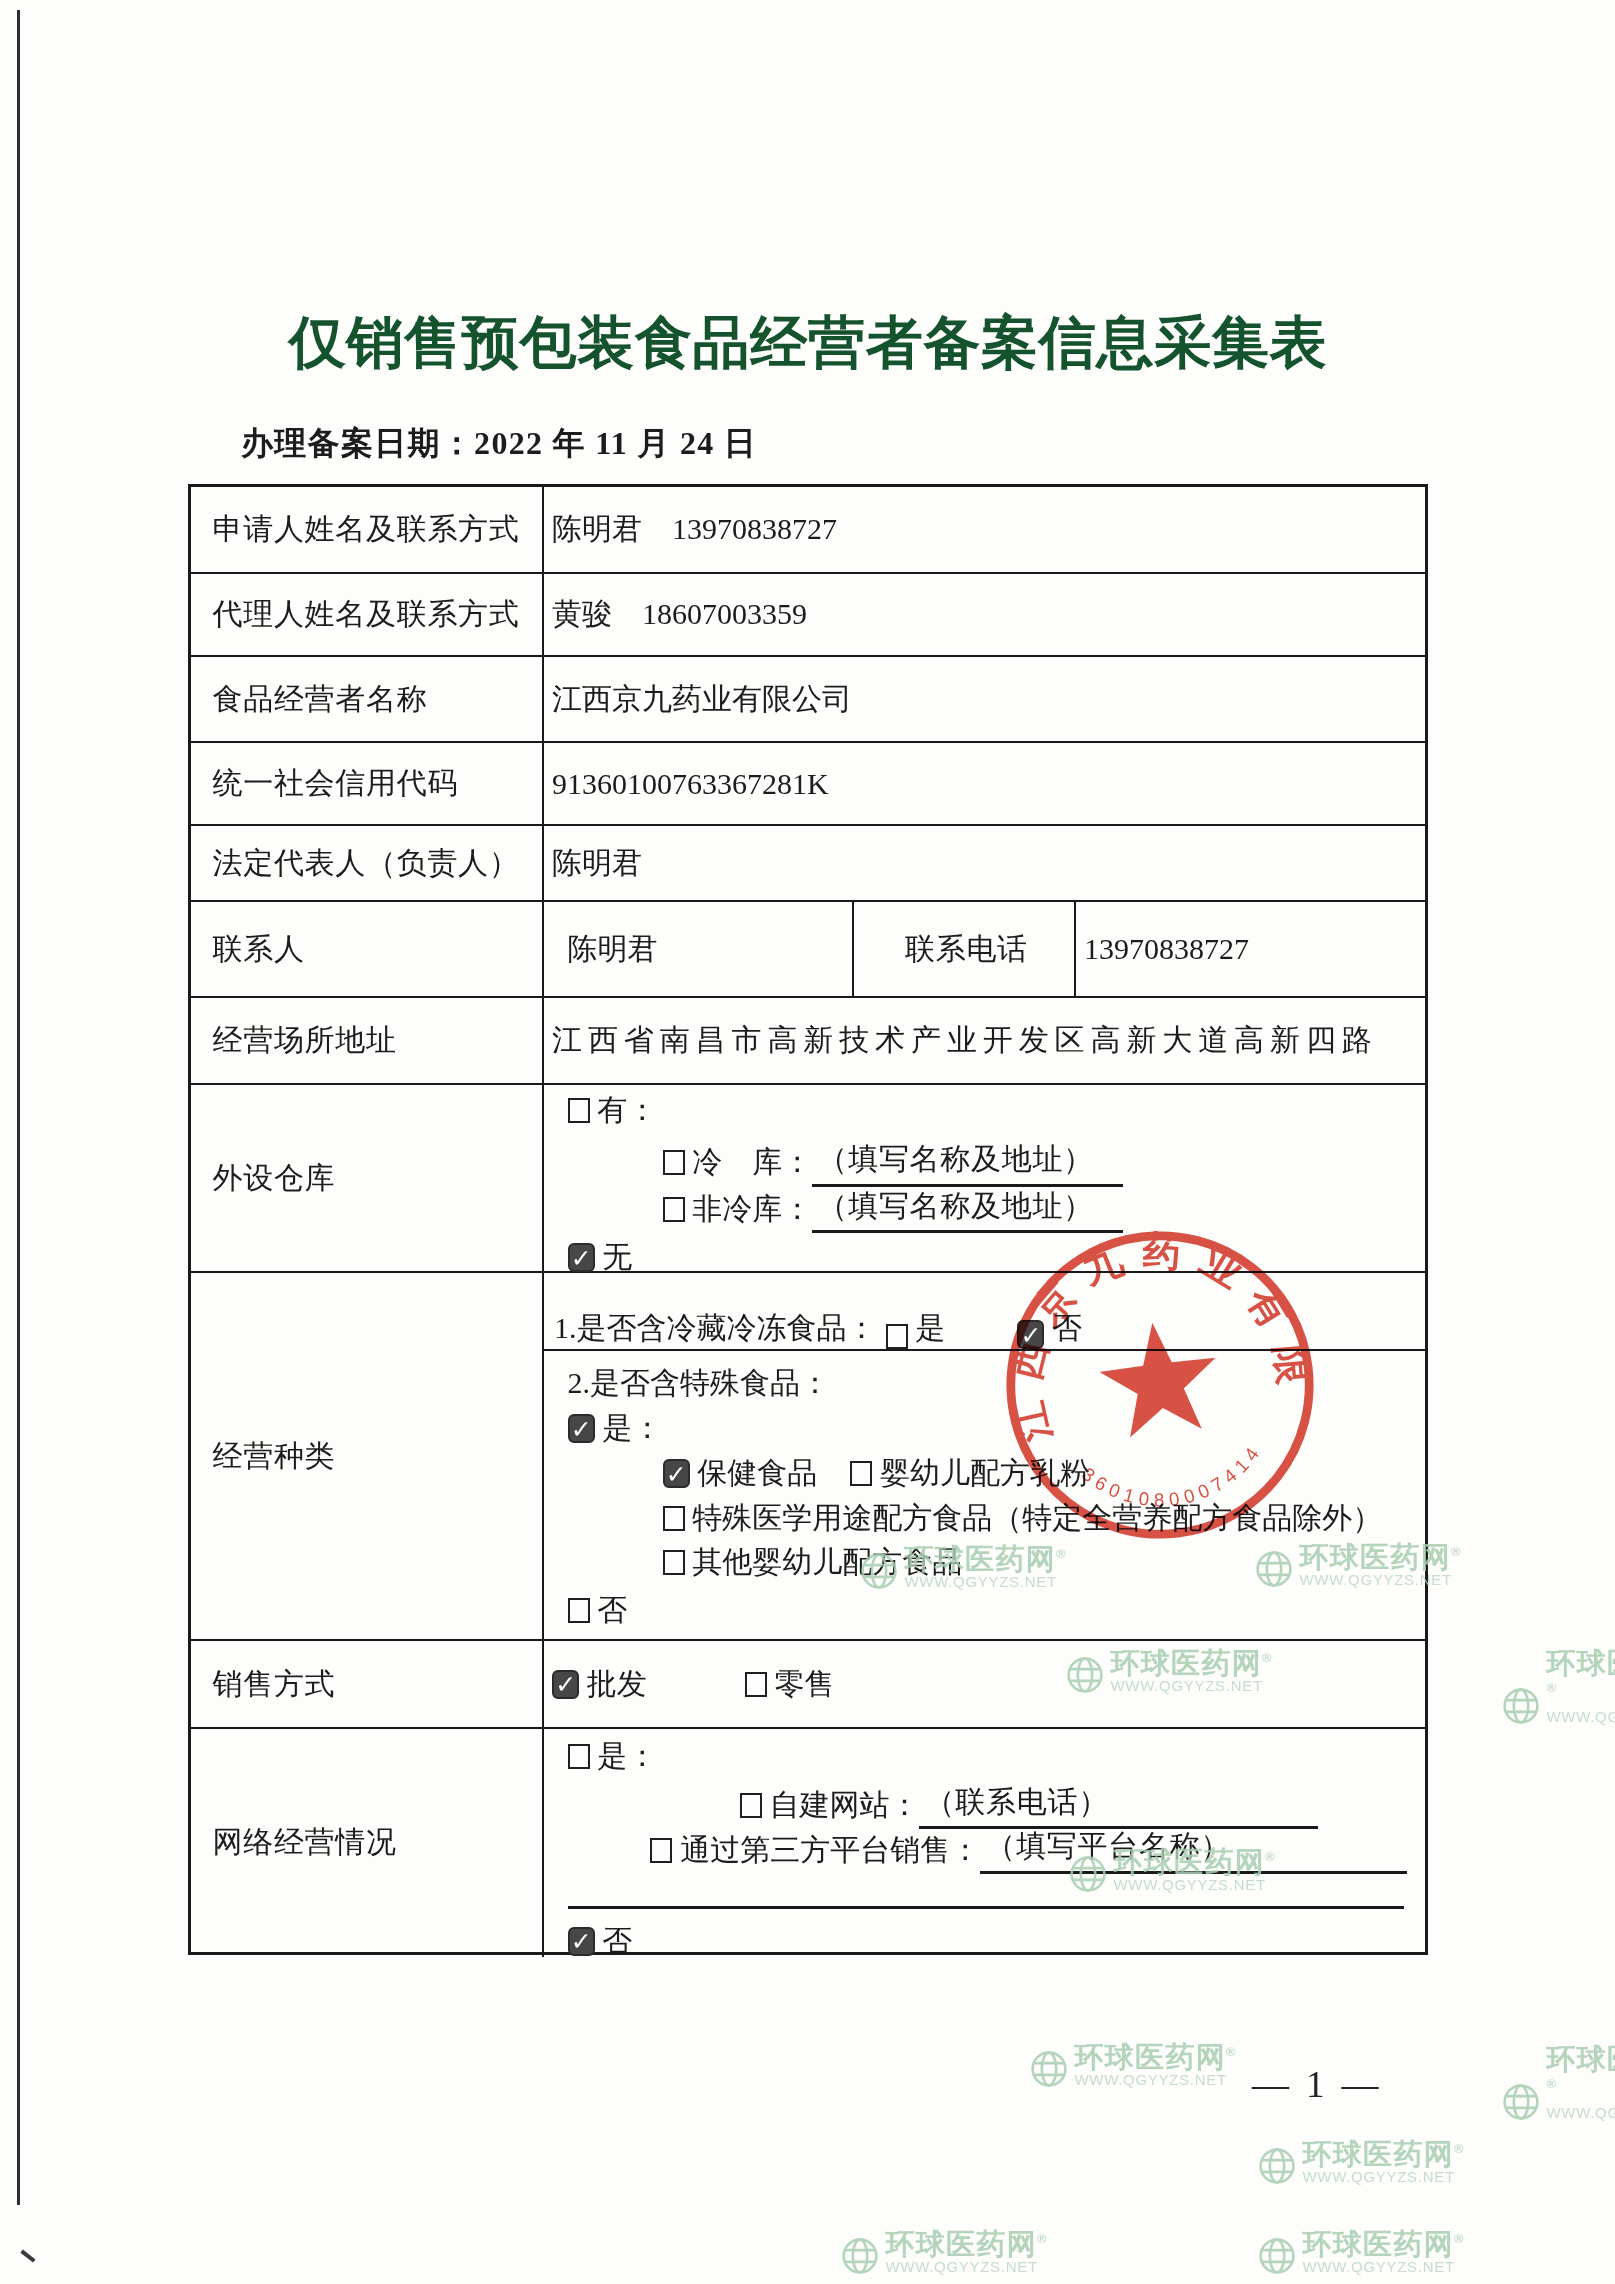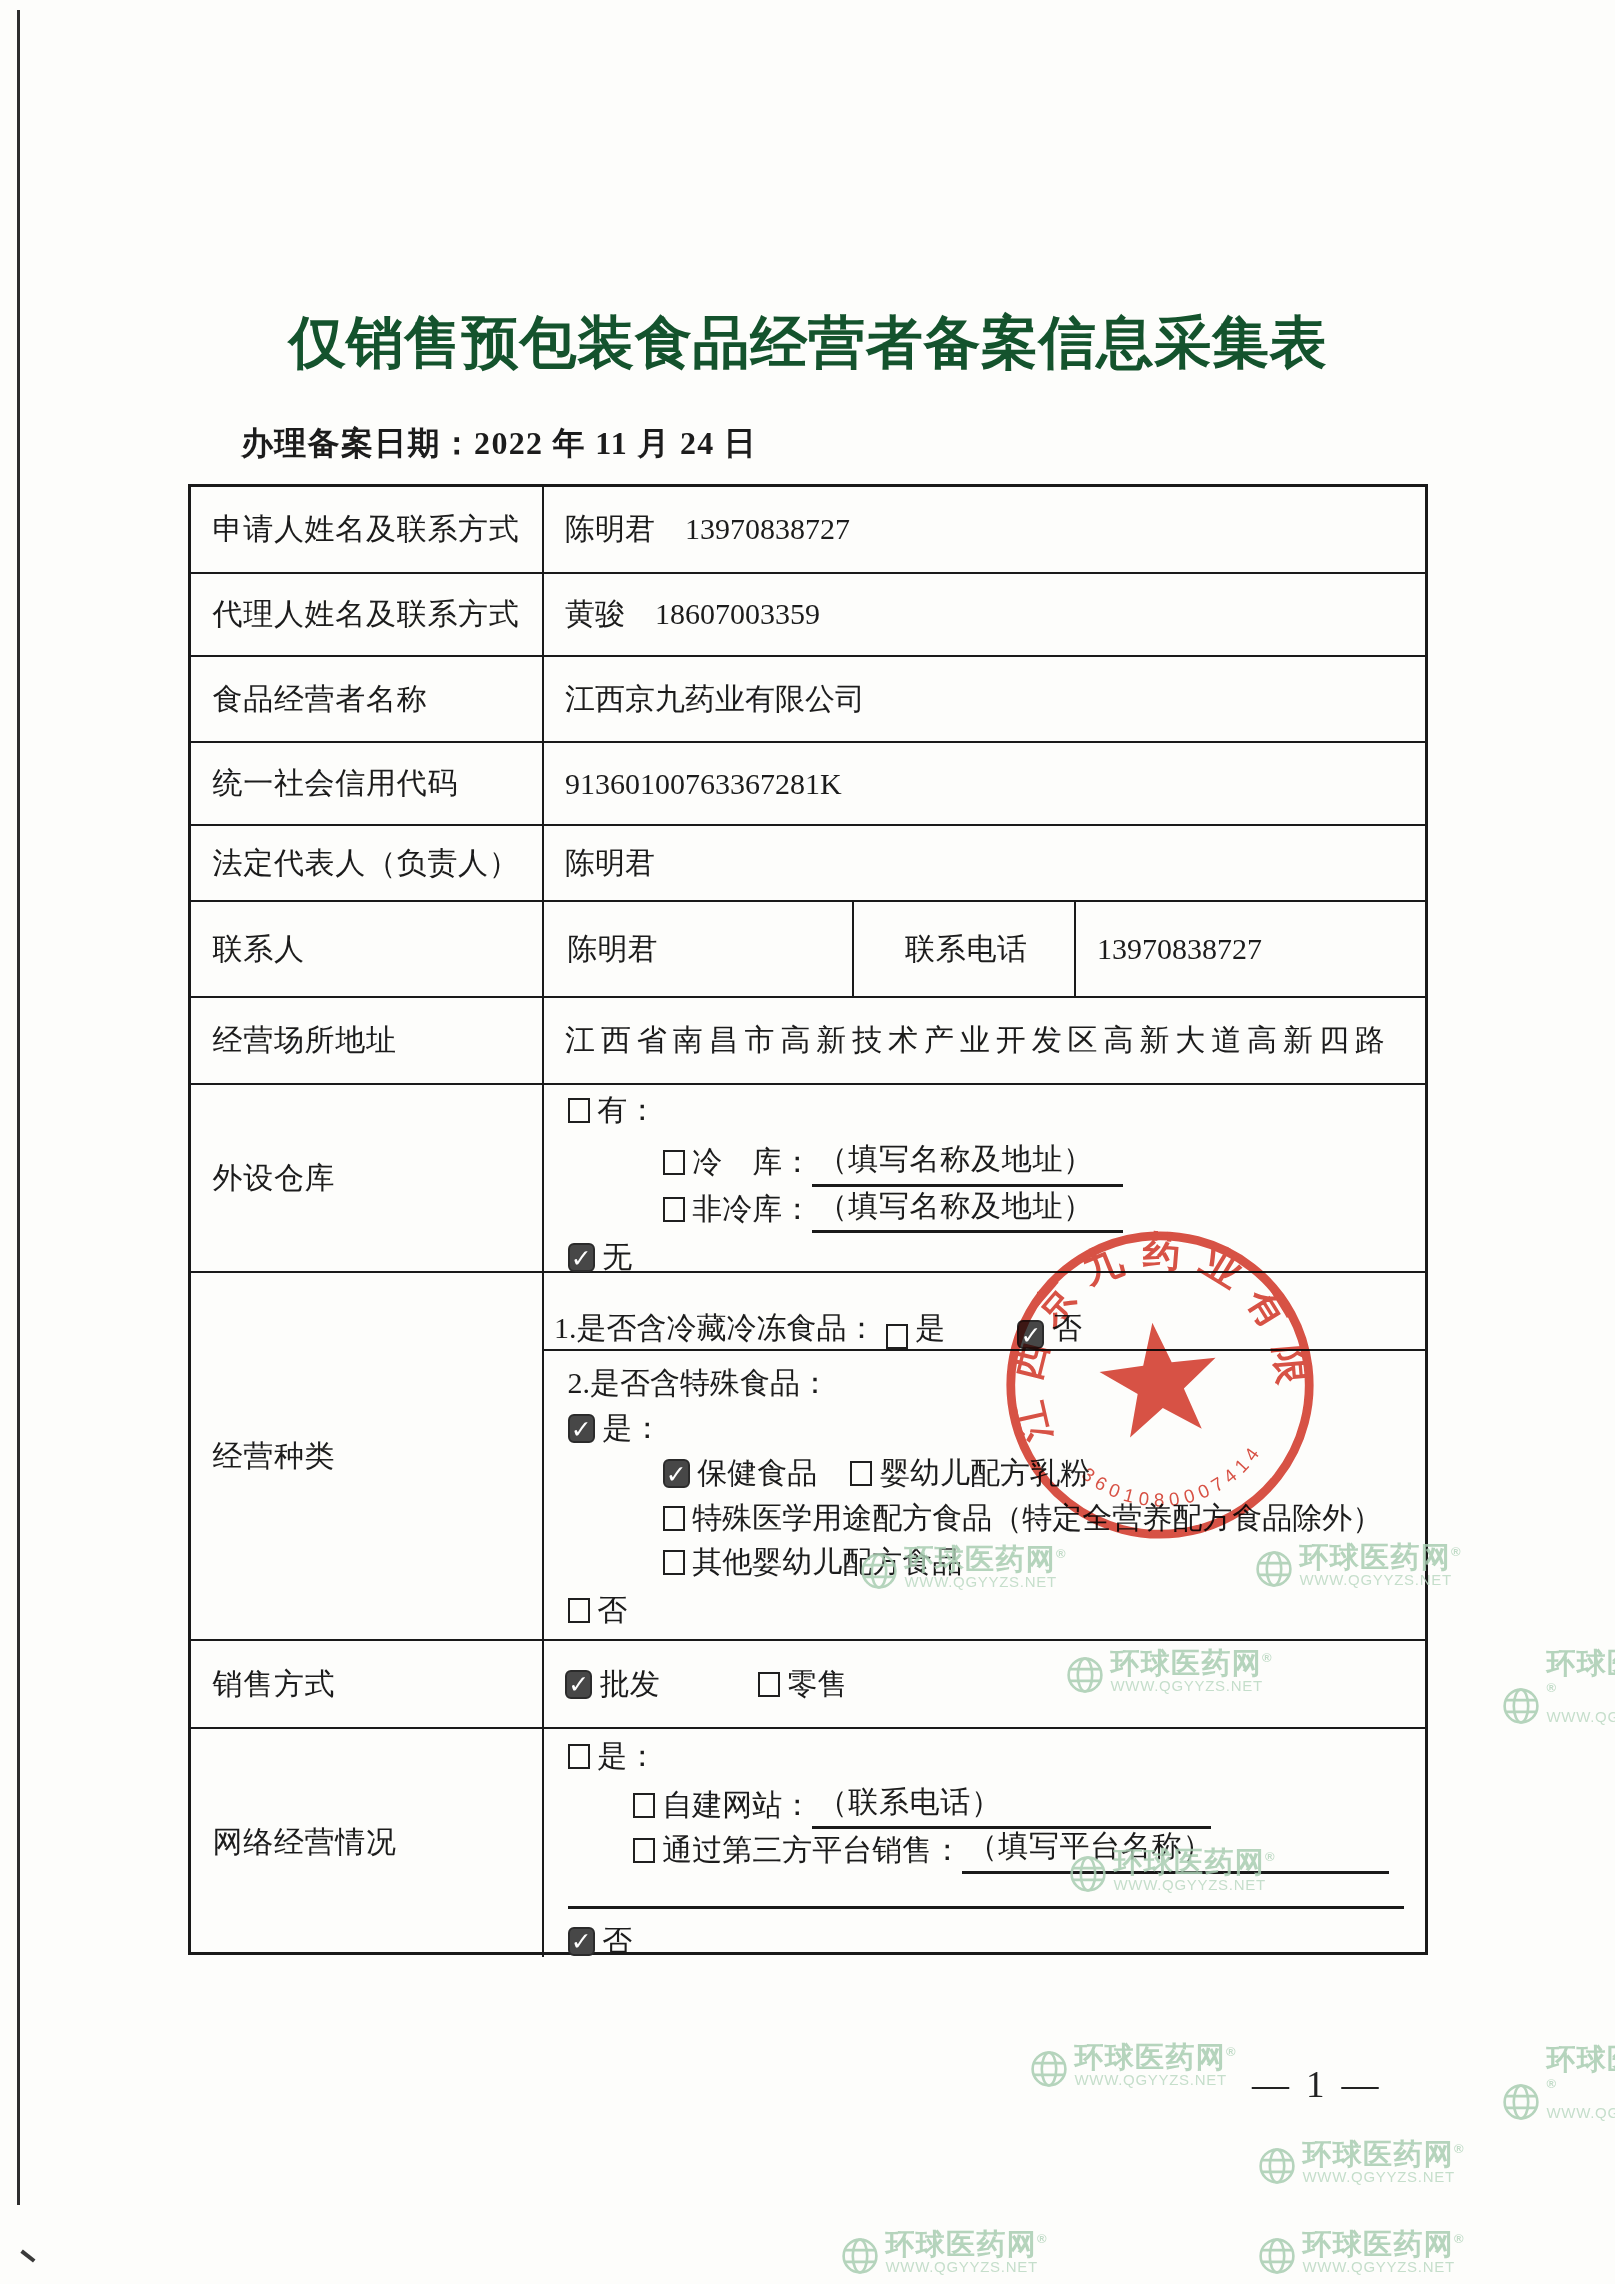--- a/index.html
+++ b/index.html
@@ -34,28 +34,28 @@
     display:flex;flex-direction:column;
     font-size:30px;
   }
   .row{display:flex;border-bottom:2.6px solid #1a1a1a;box-sizing:border-box;flex:0 0 auto;}
   .row:last-child{border-bottom:none;flex:1 1 auto;}
   .cell{box-sizing:border-box;}
   .label-cell{
     width:353px;flex:0 0 353px;border-right:2.6px solid #1a1a1a;
     display:flex;align-items:center;padding-left:21.5px;letter-spacing:0.7px;
   }
-  .value-cell{flex:1 1 auto;display:flex;align-items:center;padding-left:21px;}
+  .value-cell{flex:1 1 auto;display:flex;align-items:center;padding-left:8px;}
   .value-cell.multi{display:block;padding:0 0 0 23.5px;}
   .mid-cell{border-right:2.6px solid #1a1a1a;display:flex;align-items:center;}
   .letterspace{letter-spacing:5.9px;}
 
   .fline{display:flex;align-items:center;height:31px;}
   .indent145{margin-left:95px;}
-  .indent100{margin-left:65px;}
+  .indent100{margin-left:65px;justify-content:center;}
 
   
   .cb{
     display:inline-block;width:22px;height:25px;
     border:2.6px solid #1f1f1f;box-sizing:border-box;
     margin-right:7.8px;flex:0 0 auto;
     background:transparent;position:relative;
   }
   .cb.checked{
     width:27px;height:29px;

